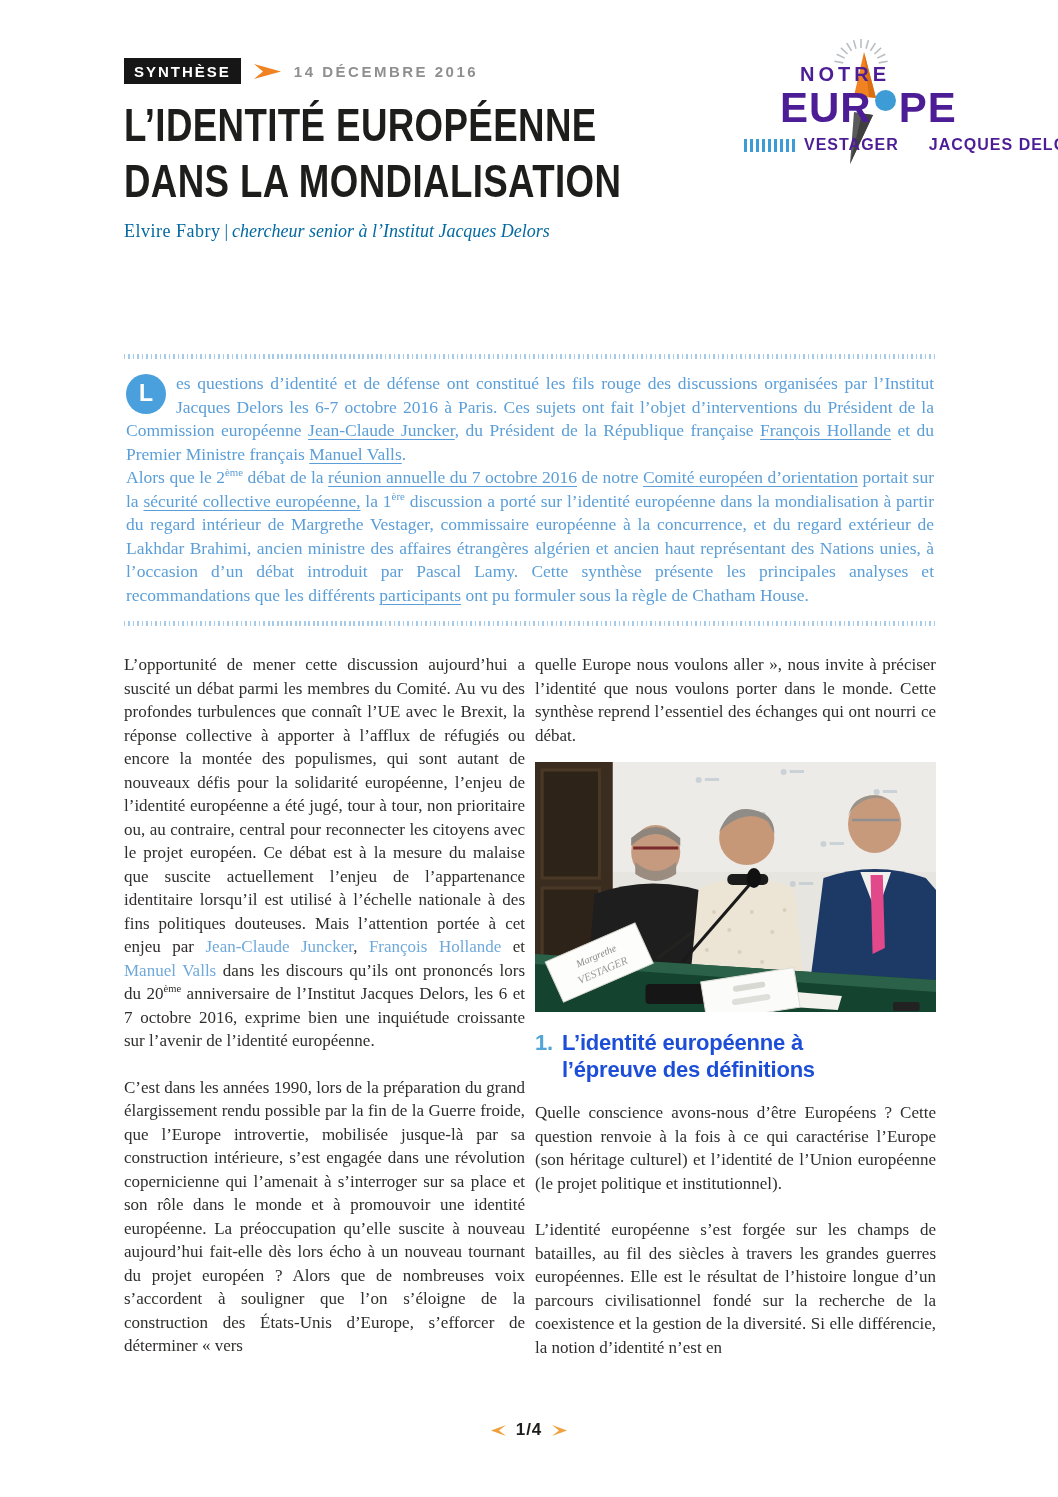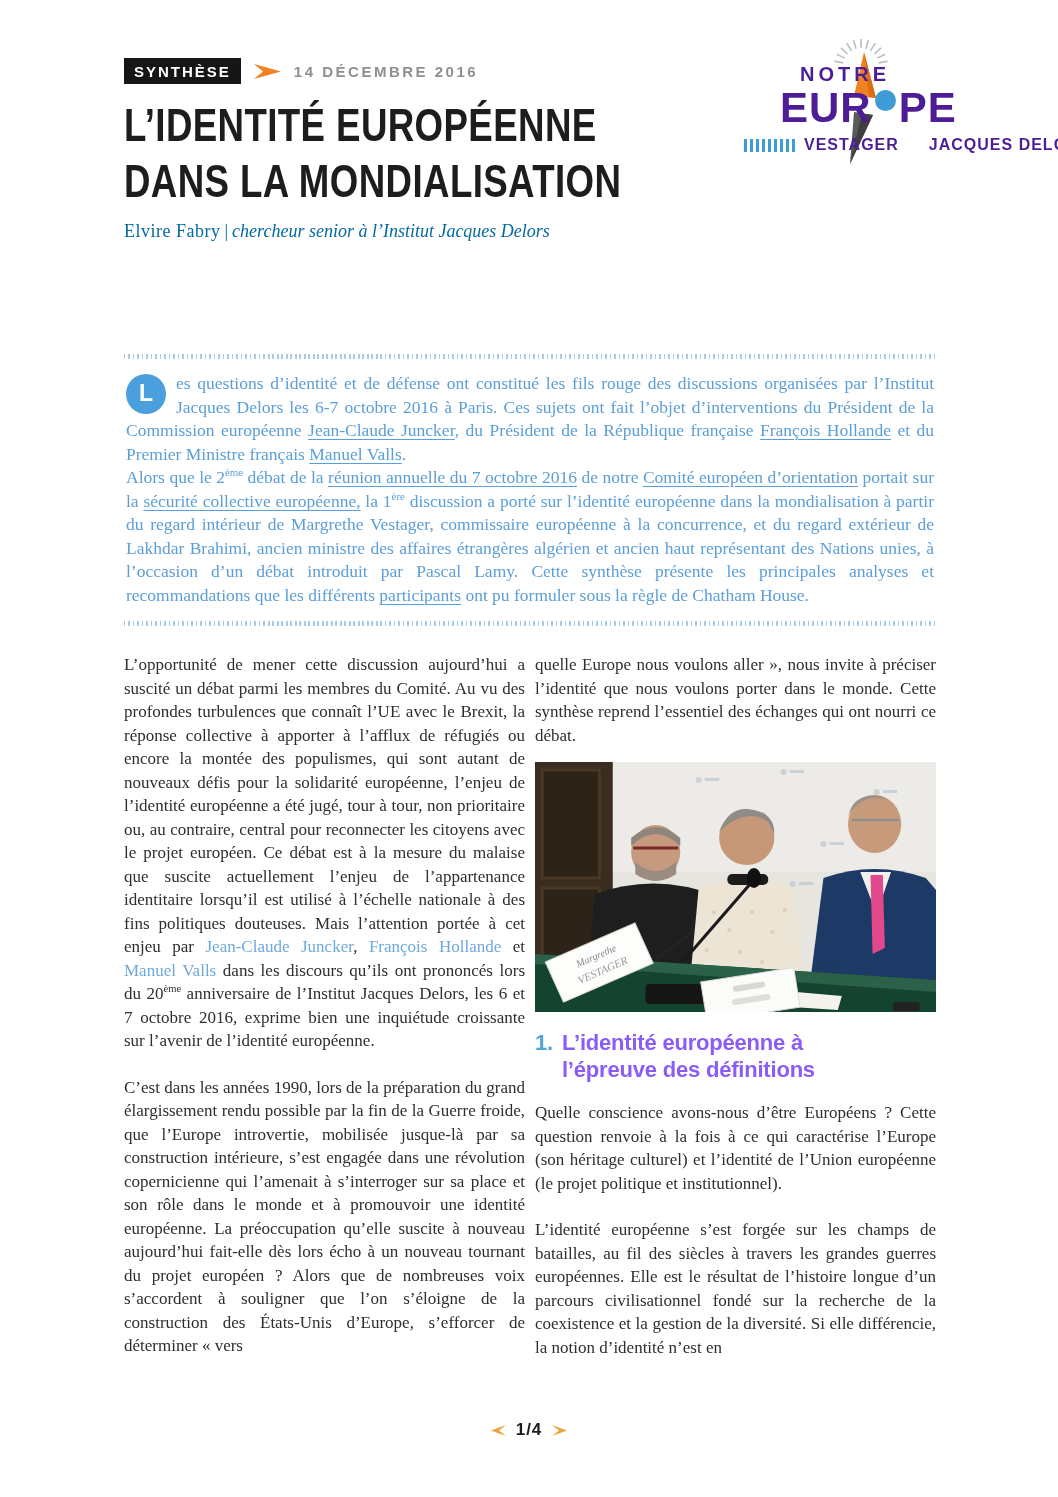--- a/index.html
+++ b/index.html
@@ -40,21 +40,21 @@
   .col { flex:1 1 0; font-size:17px; line-height:23.5px; text-align:justify; }
   .col p + p { margin-top:23px; }
   .blue-name { color:#6fa9da; cursor:pointer; }
 
   
   .photo { margin:15px 0 17px 0; line-height:0; }
 
   
   .section-heading { display:flex; gap:9px; font-family:"Liberation Sans","DejaVu Sans",sans-serif; font-weight:bold; font-size:22px; line-height:27px; letter-spacing:-0.2px; margin:4px 0 18px 0; }
   .section-number { color:#52a5d8; }
-  .section-title { color:#8b5cf6; }
+  .section-title { color:#1d4ed8; }
   .section-title span { display:block; }
 
   
   .footer { position:absolute; left:0; top:1420px; width:100%; display:flex; align-items:center; justify-content:center; gap:10px; font-family:"Liberation Sans","DejaVu Sans",sans-serif; }
   .page-num { font-weight:bold; font-size:17px; letter-spacing:1px; color:#1d1d1b; }
 </style>
 </head>
 <body>
 
 <div class="page">

